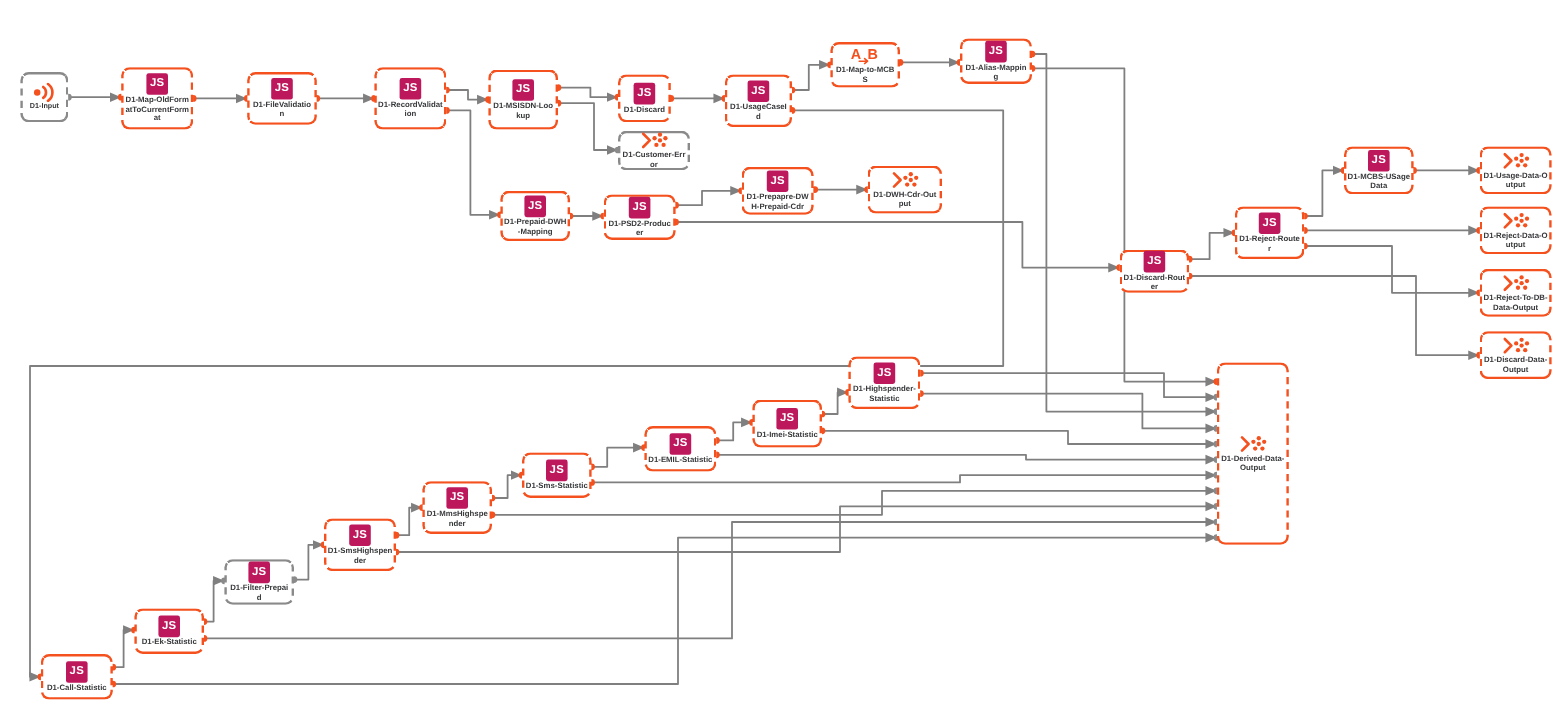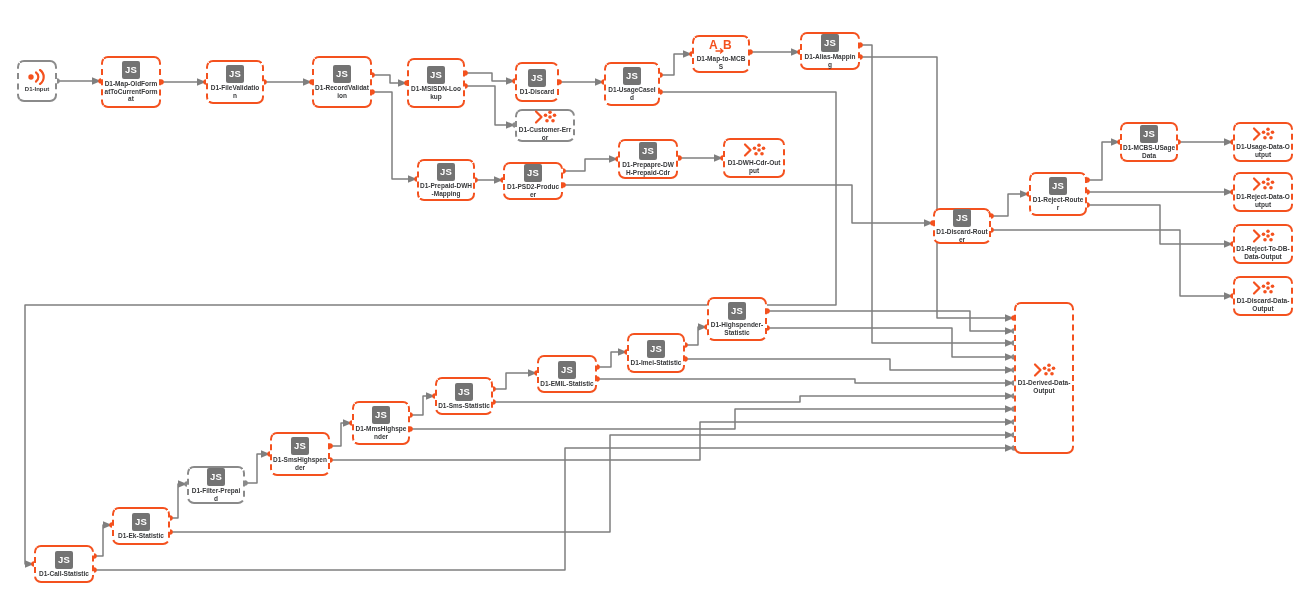--- a/index.html
+++ b/index.html
@@ -14,21 +14,21 @@
     display:flex;flex-direction:column;align-items:center;justify-content:center;
     padding:2px 1px;gap:1px;
   }
   .node.orange{border-color:#F4511E;}
   .node.gray{border-color:#8A8A8A;}
   .node-label{
     font-size:6.5px;font-weight:bold;color:#37383a;line-height:1.2;
     text-align:center;word-break:break-all;width:100%;
   }
   .js-badge{
-    width:18px;height:18px;background:#737373;color:#ffffff;border-radius:2px;
+    width:18px;height:18px;background:#be185d;color:#ffffff;border-radius:2px;
     font-size:9.5px;font-weight:bold;display:flex;align-items:center;justify-content:center;
     flex:0 0 auto;letter-spacing:0.2px;
   }
   .icon-svg{display:block;flex:0 0 auto;}
 </style>
 </head>
 <body>
 
 <div id="canvas">
     <svg id="wires" width="1305" height="594">

